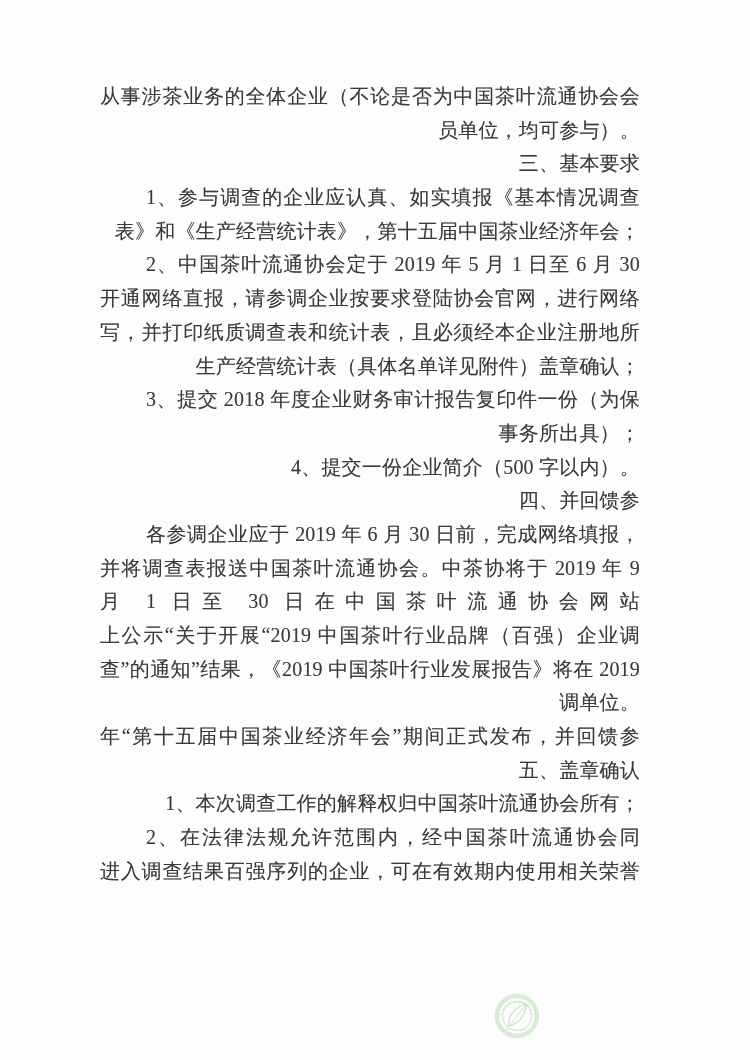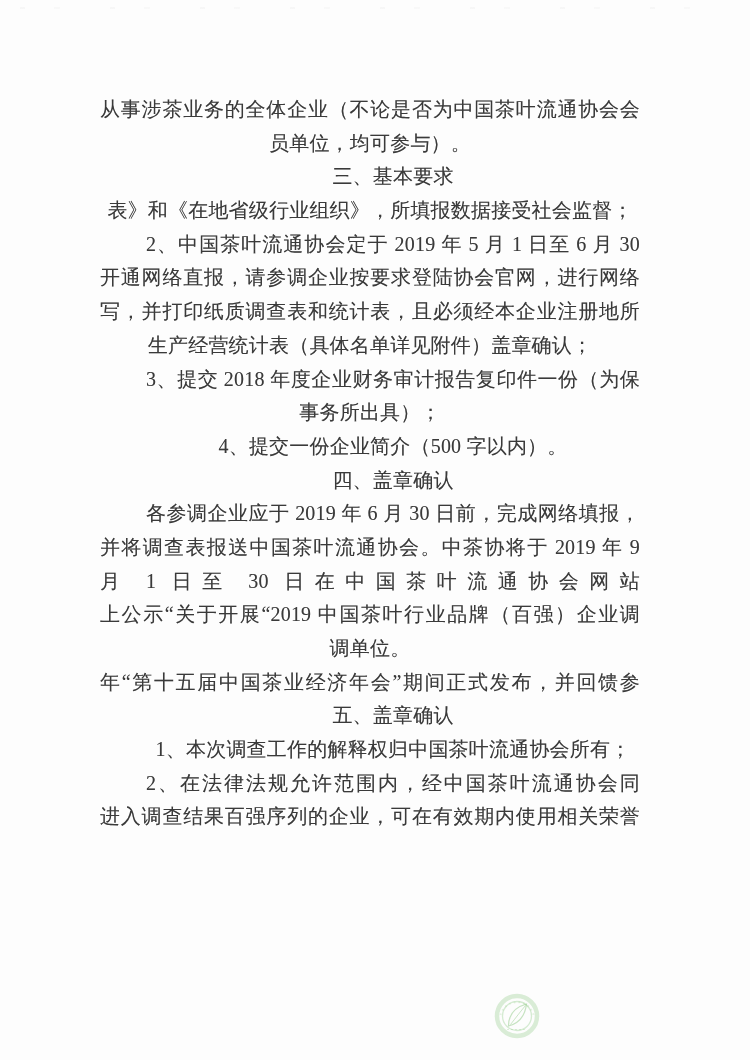--- a/index.html
+++ b/index.html
@@ -24,55 +24,57 @@
     position: absolute;
     left: 100px;
     top: 80px;
     width: 540px;
     color: #3a3a3a;
     font-size: 20px;
     line-height: 33.7px;
     letter-spacing: 0.2px;
     text-shadow: 0 0 0.5px rgba(90,90,90,0.45);
   }
-  .line { height: 33.7px; text-align: center; overflow: hidden; }
+  .line { height: 33.7px; text-align: right; overflow: hidden; }
   .line.j { text-align: justify; text-align-last: justify; }
   .line.i { text-indent: 46px; }
   .watermark {
     position: absolute;
     left: 487px;
     top: 986px;
     width: 60px;
     height: 60px;
   }
 </style>
 </head>
 <body>
 
 <div class="page" style="background: rgb(253, 253, 253);">
   <div class="scan-edge"></div>
 
-  <div class="textblock" style="color: rgb(58, 58, 58); margin-top: 13px;">
+  <div class="textblock" style="color: rgb(58, 58, 58);">
 
   <div class="line j">从事涉茶业务的全体企业（不论是否为中国茶叶流通协会会</div>
       <div class="line">员单位，均可参与）。</div>
       <div class="line i">三、基本要求</div>
-      <div class="line">表》和《在地省级行业组织》，所填报数据接受社会监督；</div>
+      <div class="line j i">1、参与调查的企业应认真、如实填报《基本情况调查</div>
+      <div class="line">表》和《生产经营统计表》，第十五届中国茶业经济年会；</div>
       <div class="line j i">2、中国茶叶流通协会定于 2019 年 5 月 1 日至 6 月 30 日</div>
       <div class="line j">开通网络直报，请参调企业按要求登陆协会官网，进行网络</div>
       <div class="line j">写，并打印纸质调查表和统计表，且必须经本企业注册地所</div>
       <div class="line">生产经营统计表（具体名单详见附件）盖章确认；</div>
       <div class="line j i">3、提交 2018 年度企业财务审计报告复印件一份（为保</div>
       <div class="line">事务所出具）；</div>
       <div class="line i">4、提交一份企业简介（500 字以内）。</div>
-      <div class="line i">四、盖章确认</div>
+      <div class="line i">四、并回馈参</div>
       <div class="line j i">各参调企业应于 2019 年 6 月 30 日前，完成网络填报，</div>
       <div class="line j">并将调查表报送中国茶叶流通协会。中茶协将于 2019 年 9</div>
       <div class="line j">月 1 日至 30 日在中国茶叶流通协会网站（www.ctma.com.cn）</div>
       <div class="line j">上公示“关于开展“2019 中国茶叶行业品牌（百强）企业调</div>
+      <div class="line j">查”的通知”结果，《2019 中国茶叶行业发展报告》将在 2019</div>
       <div class="line">调单位。</div>
       <div class="line j">年“第十五届中国茶业经济年会”期间正式发布，并回馈参</div>
       <div class="line i">五、盖章确认</div>
       <div class="line i">1、本次调查工作的解释权归中国茶叶流通协会所有；</div>
       <div class="line j i">2、在法律法规允许范围内，经中国茶叶流通协会同意，</div>
       <div class="line j">进入调查结果百强序列的企业，可在有效期内使用相关荣誉</div>
     </div>
 
   <svg class="watermark" viewBox="0 0 60 60" xmlns="http://www.w3.org/2000/svg">
     <circle cx="30" cy="30" r="20" fill="none" stroke-width="4.5" opacity="0.32" stroke="#8fc986"></circle>

